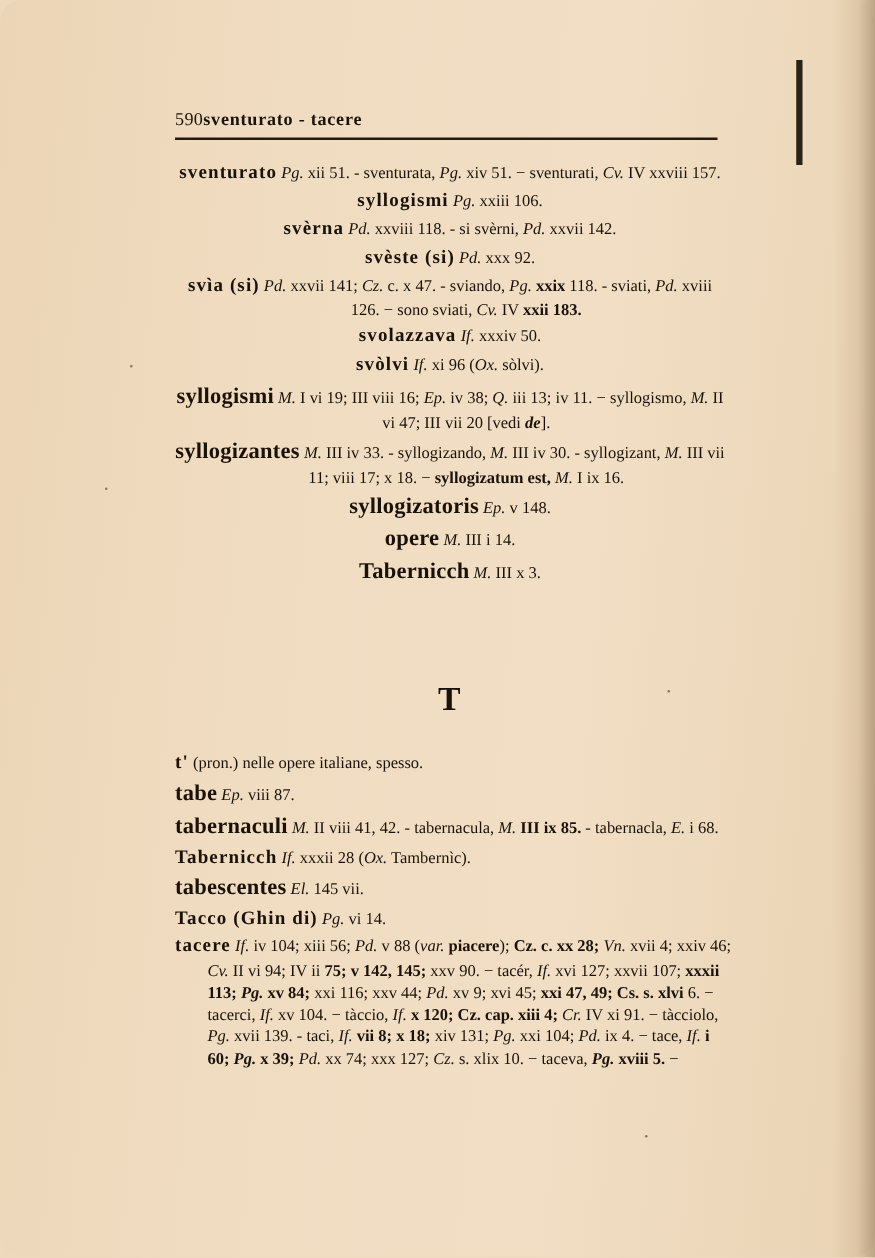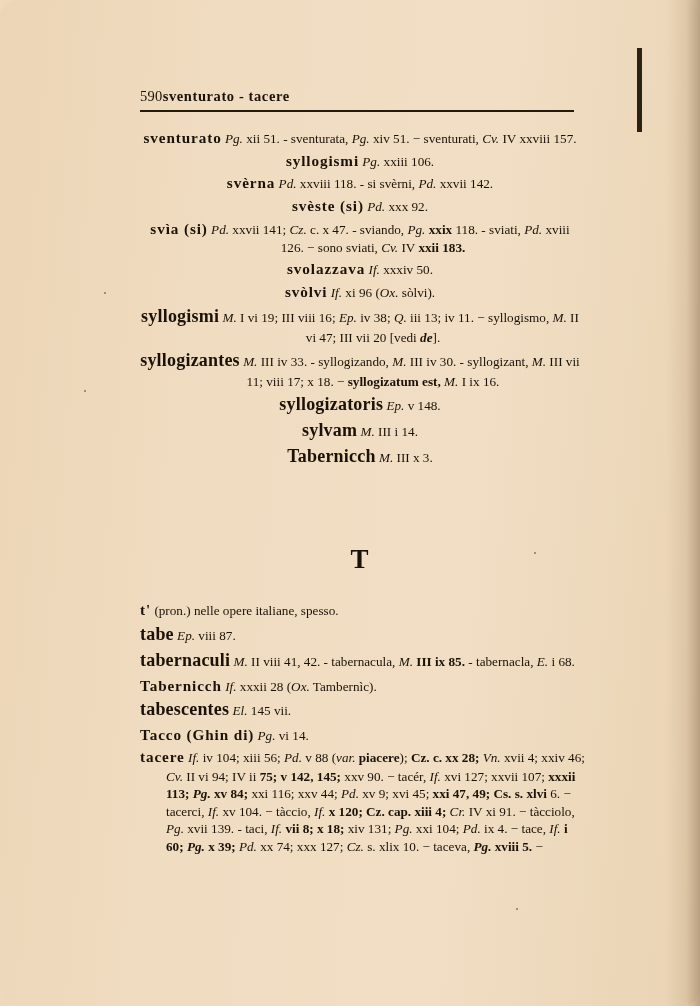--- a/index.html
+++ b/index.html
@@ -142,21 +142,21 @@
       <div class="entry"><span class="hang hw-bold">sventurato</span><span> <i>Pg.</i> xii 51. - sventurata, <i>Pg.</i> xiv 51. − sventurati, <i>Cv.</i> IV xxviii 157.</span></div>
       <div class="entry"><span class="hang hw-bold">syllogismi</span><span> <i>Pg.</i> xxiii 106.</span></div>
       <div class="entry"><span class="hang hw-bold">svèrna</span><span> <i>Pd.</i> xxviii 118. - si svèrni, <i>Pd.</i> xxvii 142.</span></div>
       <div class="entry"><span class="hang hw-bold">svèste (si)</span><span> <i>Pd.</i> xxx 92.</span></div>
       <div class="entry"><span class="hang hw-bold">svìa (si)</span><span> <i>Pd.</i> xxvii 141; <i>Cz.</i> c. x 47. - sviando, <i>Pg.</i> <b>xxix</b> 118. - sviati, <i>Pd.</i> xviii 126. − sono sviati, <i>Cv.</i> IV <b>xxii 183.</b></span></div>
       <div class="entry"><span class="hang hw-bold">svolazzava</span><span> <i>If.</i> xxxiv 50.</span></div>
       <div class="entry"><span class="hang hw-bold">svòlvi</span><span> <i>If.</i> xi 96 (<i>Ox.</i> sòlvi).</span></div>
       <div class="entry"><span class="hang hw-bi">syllogismi</span><span> <i>M.</i> I vi 19; III viii 16; <i>Ep.</i> iv 38; <i>Q.</i> iii 13; iv 11. − syllogismo, <i>M.</i> II vi 47; III vii 20 [vedi <b><i>de</i></b>].</span></div>
       <div class="entry"><span class="hang hw-bi">syllogizantes</span><span> <i>M.</i> III iv 33. - syllogizando, <i>M.</i> III iv 30. - syllogizant, <i>M.</i> III vii 11; viii 17; x 18. − <b>syllogizatum est,</b> <i>M.</i> I ix 16.</span></div>
       <div class="entry"><span class="hang hw-bi">syllogizatoris</span><span> <i>Ep.</i> v 148.</span></div>
-      <div class="entry"><span class="hang hw-bi">sylvam</span><span> <i>M.</i> III i 14.</span></div>
+      <div class="entry"><span class="hang hw-bi">opere</span><span> <i>M.</i> III i 14.</span></div>
       <div class="entry"><span class="hang hw-bi">Tabernicch</span><span> <i>M.</i> III x 3.</span></div>
     </div>
 
   <div class="letter-heading">T</div>
 
   <div class="entries2">
       <div class="entry"><span class="hang hw-bold">t'</span><span> (pron.) nelle opere italiane, spesso.</span></div>
       <div class="entry"><span class="hang hw-bi">tabe</span><span> <i>Ep.</i> viii 87.</span></div>
       <div class="entry"><span class="hang hw-bi">tabernaculi</span><span> <i>M.</i> II viii 41, 42. - tabernacula, <i>M.</i> <b>III ix 85.</b> - tabernacla, <i>E.</i> i 68.</span></div>
       <div class="entry"><span class="hang hw-bold">Tabernicch</span><span> <i>If.</i> xxxii 28 (<i>Ox.</i> Tambernìc).</span></div>

